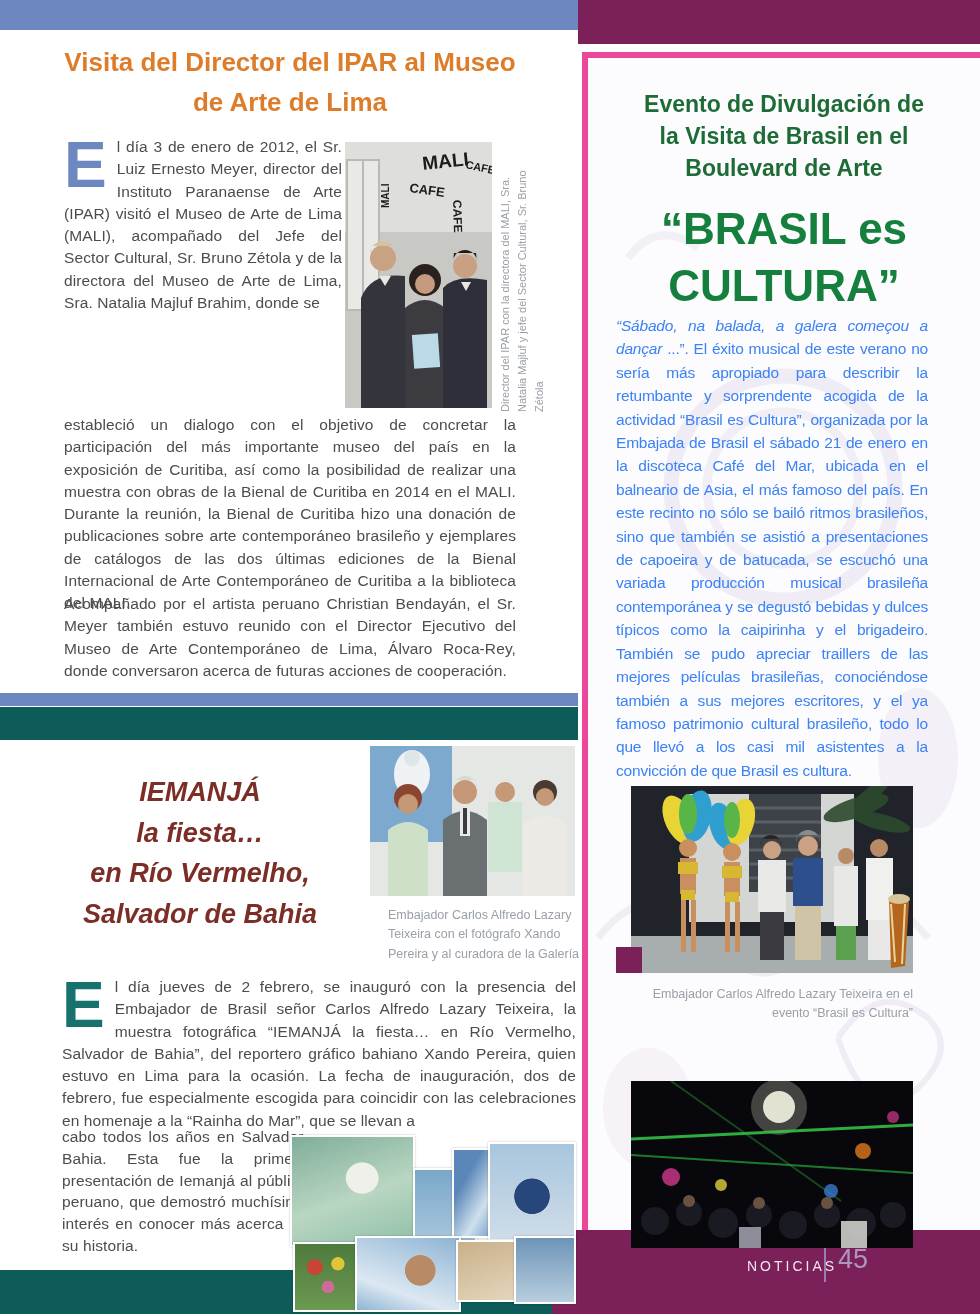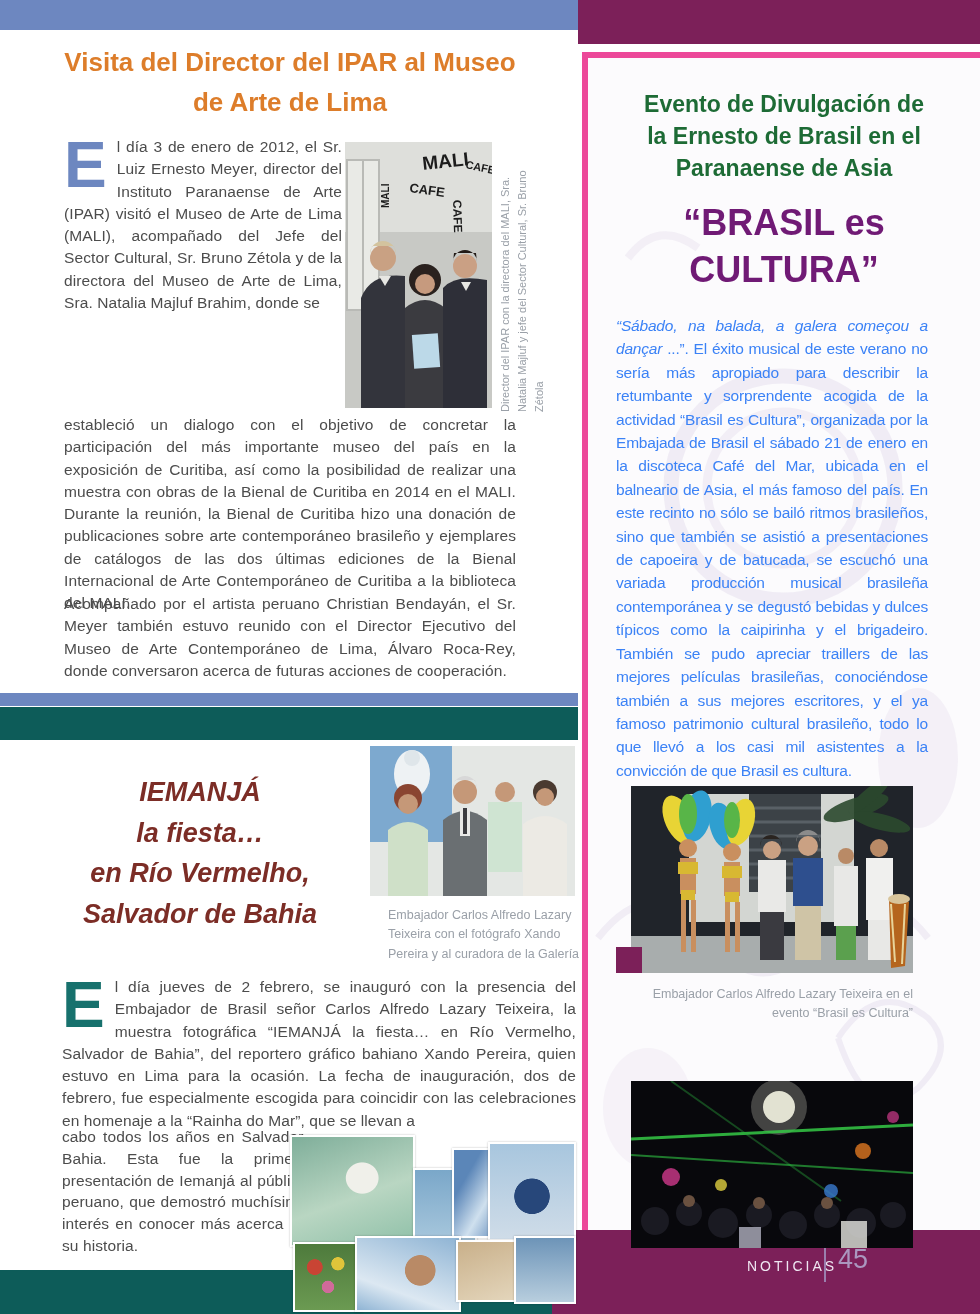--- a/index.html
+++ b/index.html
@@ -18,21 +18,21 @@
   .body-l{color:#4c4c4c;font-size:15.5px;line-height:22.3px;text-align:justify;letter-spacing:.1px;}
   .dropcap{float:left;font-size:64px;line-height:.78;font-weight:bold;margin:5px 10px 0 0;}
   .dc-blue{color:#6d87c0;}
   .dc-teal{color:#17716d;}
   .caption{color:#9aa0a8;font-size:12.5px;line-height:1.55;}
   .caption-rot{writing-mode:vertical-rl;transform:rotate(180deg);}
 
   
   .rbox{border:6px solid #ec4899;background:#fcfbfd;}
   .title3{color:#1d6b35;font-size:23px;font-weight:bold;text-align:center;line-height:1.4;}
-  .subtitle3{color:#701a75;font-size:36px;font-weight:bold;text-align:center;line-height:1.3;}
+  .subtitle3{color:#15803d;font-size:44px;font-weight:bold;text-align:center;line-height:1.3;}
   .body-r{color:#3b82f6;font-size:15.5px;line-height:23.4px;text-align:justify;letter-spacing:-.2px;}
   .italic{font-style:italic;}
   .cap-r{text-align:right;}
 
   
   .foot-label{color:#efe6f2;font-size:14px;letter-spacing:3px;}
   .foot-num{color:#ab97bf;font-size:27px;}
   .foot-div{width:2px;height:34px;background:#9b7fae;}
 
   
@@ -157,22 +157,22 @@
       <circle cx="195" cy="430" r="76" fill="none" stroke="#eae4f0" stroke-width="9" opacity=".55"></circle>
       <path d="M10 880 q 55 -70 110 0 t 110 0 t 110 0" fill="none" stroke="#e6e0ee" stroke-width="7" opacity=".5"></path>
       <path d="M250 980 q 40 -60 90 -20 q 30 30 -10 70 q -50 40 -80 -50" fill="none" stroke="#e3dded" stroke-width="6" opacity=".5"></path>
       <ellipse cx="330" cy="700" rx="40" ry="70" fill="#efeaf4" opacity=".6"></ellipse>
       <ellipse cx="60" cy="1050" rx="45" ry="60" fill="#efeaf4" opacity=".5"></ellipse>
       <path d="M40 200 q 30 -40 70 -10" fill="none" stroke="#e9e3f0" stroke-width="8" opacity=".5"></path>
     </svg>
 
     <h2 class="abs title3" style="left:10px;top:30px;width:372px;margin:0;">
       <span>Evento de Divulgación de</span><br>
-      <span>la Ernesto de Brasil en el</span><br>
-      <span>Paranaense de Asia</span>
+      <span>la Visita de Brasil en el</span><br>
+      <span>Boulevard de Arte</span>
     </h2>
 
     <h2 class="abs subtitle3" style="left:10px;top:142px;width:372px;margin:0;">
       <span>“BRASIL es</span><br>
       <span>CULTURA”</span>
     </h2>
 
     <p class="abs body-r" style="left:28px;top:256px;width:312px;margin:0;">
       <span class="italic">“Sábado, na balada, a galera começou a dançar</span><span> ...”. El éxito musical de este verano no sería más apropiado para describir la retumbante y sorprendente acogida de la actividad “Brasil es Cultura”, organizada por la Embajada de Brasil el sábado 21 de enero en la discoteca Café del Mar, ubicada en el balneario de Asia, el más famoso del país. En este recinto no sólo se bailó ritmos brasileños, sino que también se asistió a presentaciones de capoeira y de batucada, se escuchó una variada producción musical brasileña contemporánea y se degustó bebidas y dulces típicos como la caipirinha y el brigadeiro. También se pudo apreciar traillers de las mejores películas brasileñas, conociéndose también a sus mejores escritores, y el ya famoso patrimonio cultural brasileño, todo lo que llevó a los casi mil asistentes a la convicción de que Brasil es cultura.</span>
     </p>

